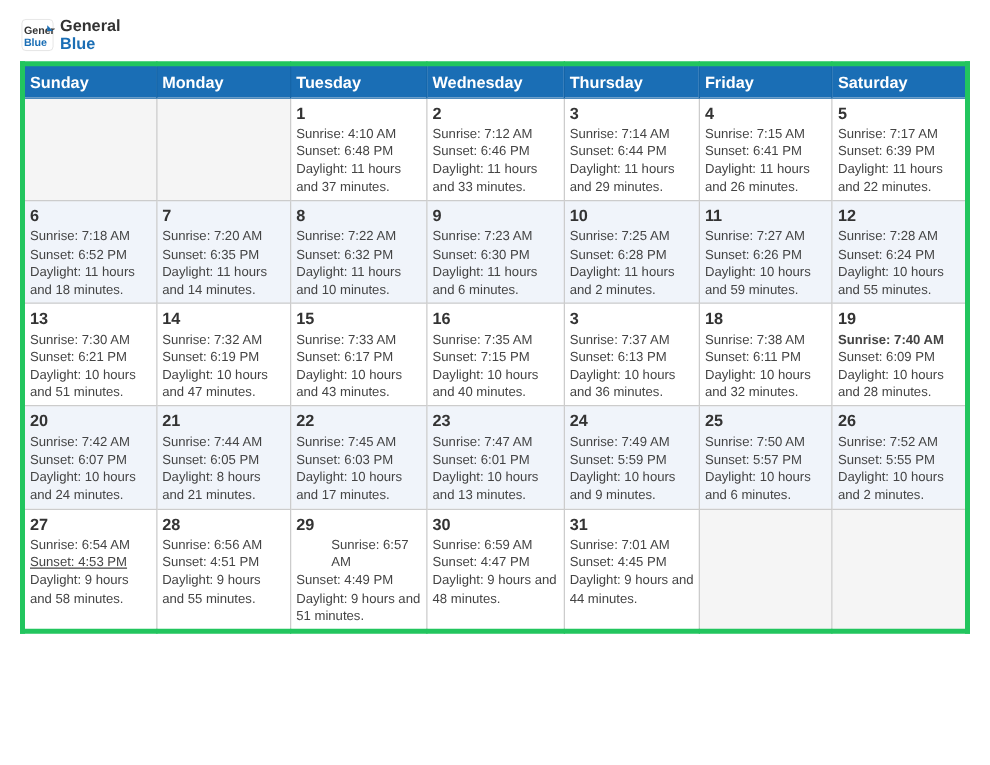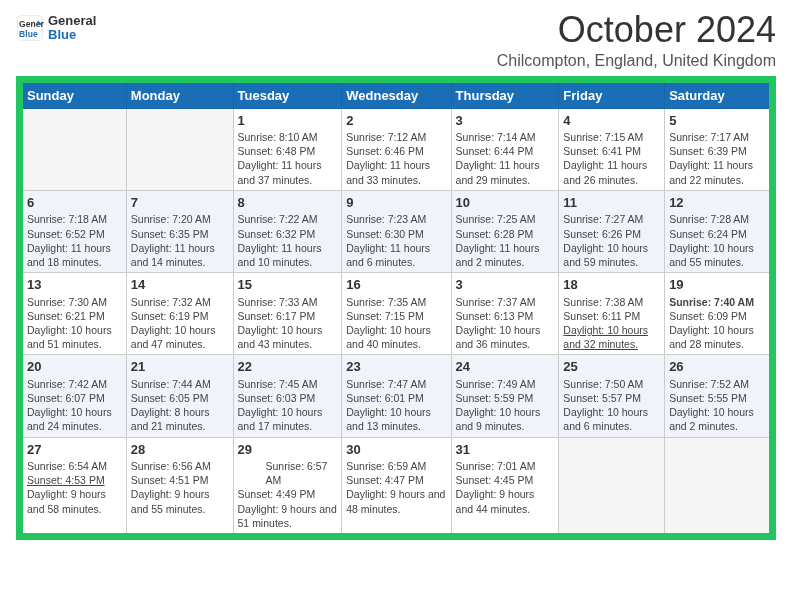--- a/index.html
+++ b/index.html
@@ -42,21 +42,21 @@
       line-height: 1.1;
     }
     .location {
       font-size: 16px;
       color: #555;
       margin-top: 2px;
     }
     .calendar {
       width: 100%;
       border-collapse: collapse;
-      border: 7px solid #22c55e;
+      border: 4px solid #22c55e;
     }
     .calendar th {
       background: #1a6eb5;
       color: #fff;
       font-size: 13px;
       font-weight: bold;
       padding: 5px 4px;
       text-align: left;
       border: 1px solid #1565a8;
     }
@@ -102,24 +102,20 @@
         <rect x="2" y="2" width="32" height="32" rx="4" fill="#fff" stroke="#ccc" stroke-width="0.5"></rect>
         <text x="4" y="17" font-size="11" font-weight="bold" fill="#333" font-family="Arial">General</text>
         <text x="4" y="29" font-size="11" font-weight="bold" fill="#1a6eb5" font-family="Arial">Blue</text>
         <polygon points="28,8 34,14 28,14" fill="#1a6eb5"></polygon>
       </svg>
       <div style="display:flex;flex-direction:column;line-height:1.1">
         <span style="font-size:13px;font-weight:bold;color:#333;">General</span>
         <span style="font-size:13px;font-weight:bold;color:#1a6eb5;">Blue</span>
       </div>
     </div>
-    <div class="title-block">
-      <div class="month-title">October 2024</div>
-      <div class="location">Chilcompton, England, United Kingdom</div>
-    </div>
   </div>
 
   <table class="calendar">
     <thead>
       <tr>
       <th>Sunday</th>
           <th>Monday</th>
           <th>Tuesday</th>
           <th>Wednesday</th>
           <th>Thursday</th>
@@ -127,21 +123,21 @@
           <th>Saturday</th>
         </tr>
     </thead>
     <tbody id="calendar-body">
     <tr>
           <td class="empty"></td>
           <td class="empty"></td>
           <td>
             <span class="day-num">1</span>
             <div class="day-info">
-              <span style="display: block;">Sunrise: 8:10 AM</span>
+              <span style="display: block;">Sunrise: 4:10 AM</span>
               <span style="display: block;">Sunset: 6:48 PM</span>
               <span style="display: block;">Daylight: 11 hours and 37 minutes.</span>
             </div>
           </td>
           <td>
             <span class="day-num">2</span>
             <div class="day-info">
               <span style="display: block;">Sunrise: 7:12 AM</span>
               <span style="display: block;">Sunset: 6:46 PM</span>
               <span style="display: block;">Daylight: 11 hours and 33 minutes.</span>
@@ -269,21 +265,21 @@
               <span style="display: block;">Sunrise: 7:37 AM</span>
               <span style="display: block;">Sunset: 6:13 PM</span>
               <span style="display: block;">Daylight: 10 hours and 36 minutes.</span>
             </div>
           </td>
           <td>
             <span class="day-num">18</span>
             <div class="day-info">
               <span style="display: block;">Sunrise: 7:38 AM</span>
               <span style="display: block;">Sunset: 6:11 PM</span>
-              <span style="display: block; text-decoration: underline;">Daylight: 10 hours and 32 minutes.</span>
+              <span style="display: block;">Daylight: 10 hours and 32 minutes.</span>
             </div>
           </td>
           <td>
             <span class="day-num">19</span>
             <div class="day-info">
               <span style="display: block; font-weight: bold;">Sunrise: 7:40 AM</span>
               <span style="display: block;">Sunset: 6:09 PM</span>
               <span style="display: block;">Daylight: 10 hours and 28 minutes.</span>
             </div>
           </td>

